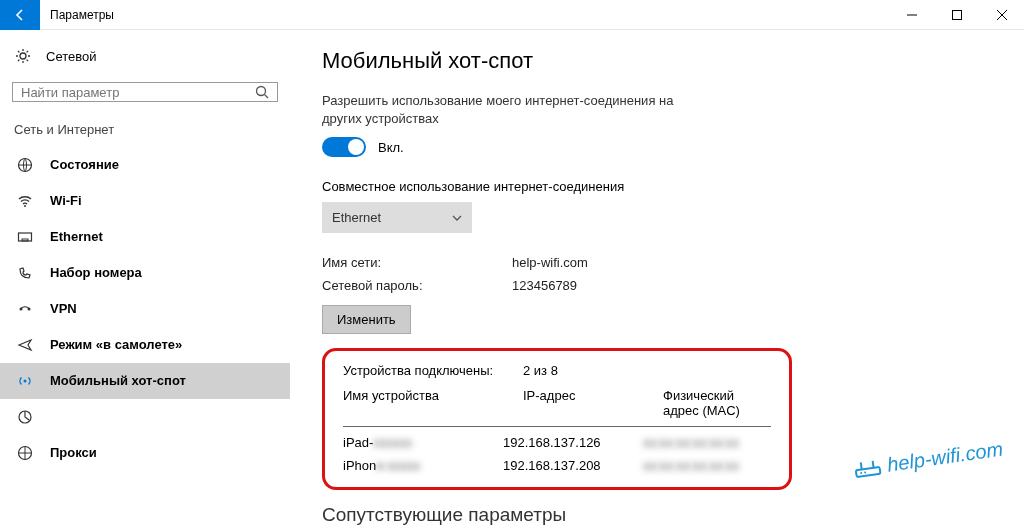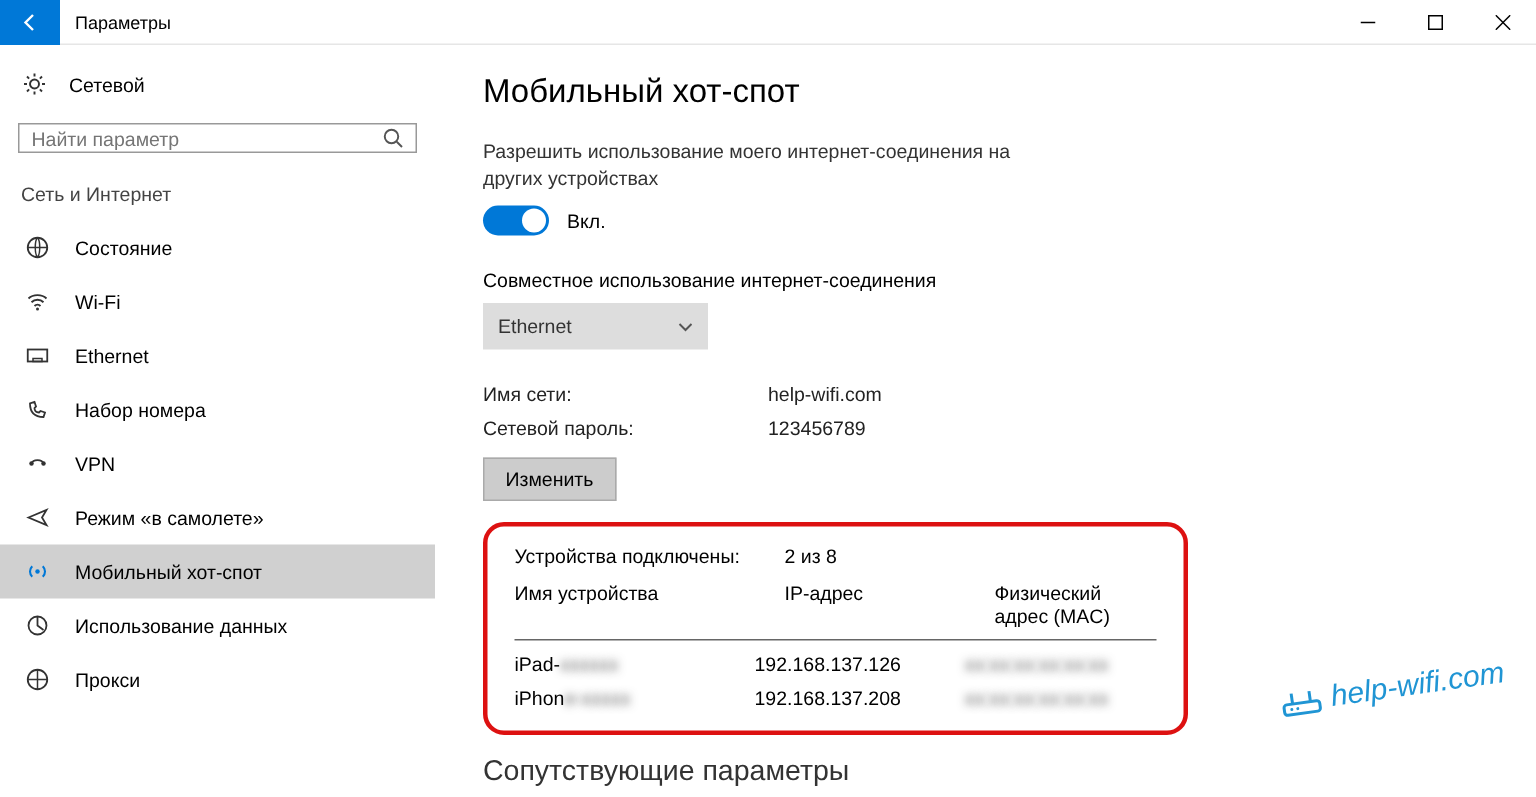--- a/index.html
+++ b/index.html
@@ -18,21 +18,21 @@
 .home-row { display: flex; align-items: center; padding: 10px 12px; }
 .home-row .icon { width: 22px; display: flex; justify-content: center; }
 .home-row span.lbl { padding-left: 12px; font-size: 13px; }
 
 .searchbox { margin: 8px 12px 14px 12px; height: 20px; border: 1px solid #999; display: flex; align-items: center; padding: 0 8px; }
 .searchbox input { border: none; flex: 1; font-size: 13px; outline: none; color: #555; }
 .searchbox .sicon { color: #555; }
 
 .section-label { padding: 6px 14px 10px 14px; font-size: 13px; color: #444; }
 
-.nav-item { display: flex; align-items: center; padding: 10px 14px; font-size: 13px; color: #000; }
+.nav-item { display: flex; padding: 10px 14px; font-size: 13px; color: #000; font-weight: bold; }
 .nav-item .icon { width: 22px; display: flex; justify-content: center; color: #333; }
 .nav-item .lbl { padding-left: 14px; }
 .nav-item.active { background: #d0d0d0; }
 .nav-item.active .lbl { color: #000; }
 
 .content { flex: 1; padding: 18px 20px 0 32px; overflow: hidden; }
 .h1 { font-size: 22px; font-weight: 400; margin-bottom: 18px; }
 .desc { font-size: 13px; color: #333; max-width: 380px; line-height: 1.35; margin-bottom: 10px; }
 
 .toggle-row { display: flex; align-items: center; margin-bottom: 22px; }
@@ -186,21 +186,20 @@
         </span>
       <span class="lbl">Мобильный хот-спот</span>
     </div>
     <div class="nav-item">
       <span class="icon">
           <svg width="16" height="16" viewBox="0 0 16 16">
             <circle cx="8" cy="8" r="6" fill="none" stroke="#333" stroke-width="1.2"></circle>
             <path d="M8 2v6l4 3" fill="none" stroke="#333" stroke-width="1.2"></path>
           </svg>
         </span>
-      <span class="lbl">Использование данных</span>
     </div>
     <div class="nav-item">
       <span class="icon">
           <svg width="16" height="16" viewBox="0 0 16 16">
             <circle cx="8" cy="8" r="6.5" fill="none" stroke="#333" stroke-width="1.2"></circle>
             <path d="M1.5 8h13M8 1.5v13" stroke="#333" stroke-width="1"></path>
           </svg>
         </span>
       <span class="lbl">Прокси</span>
     </div>

